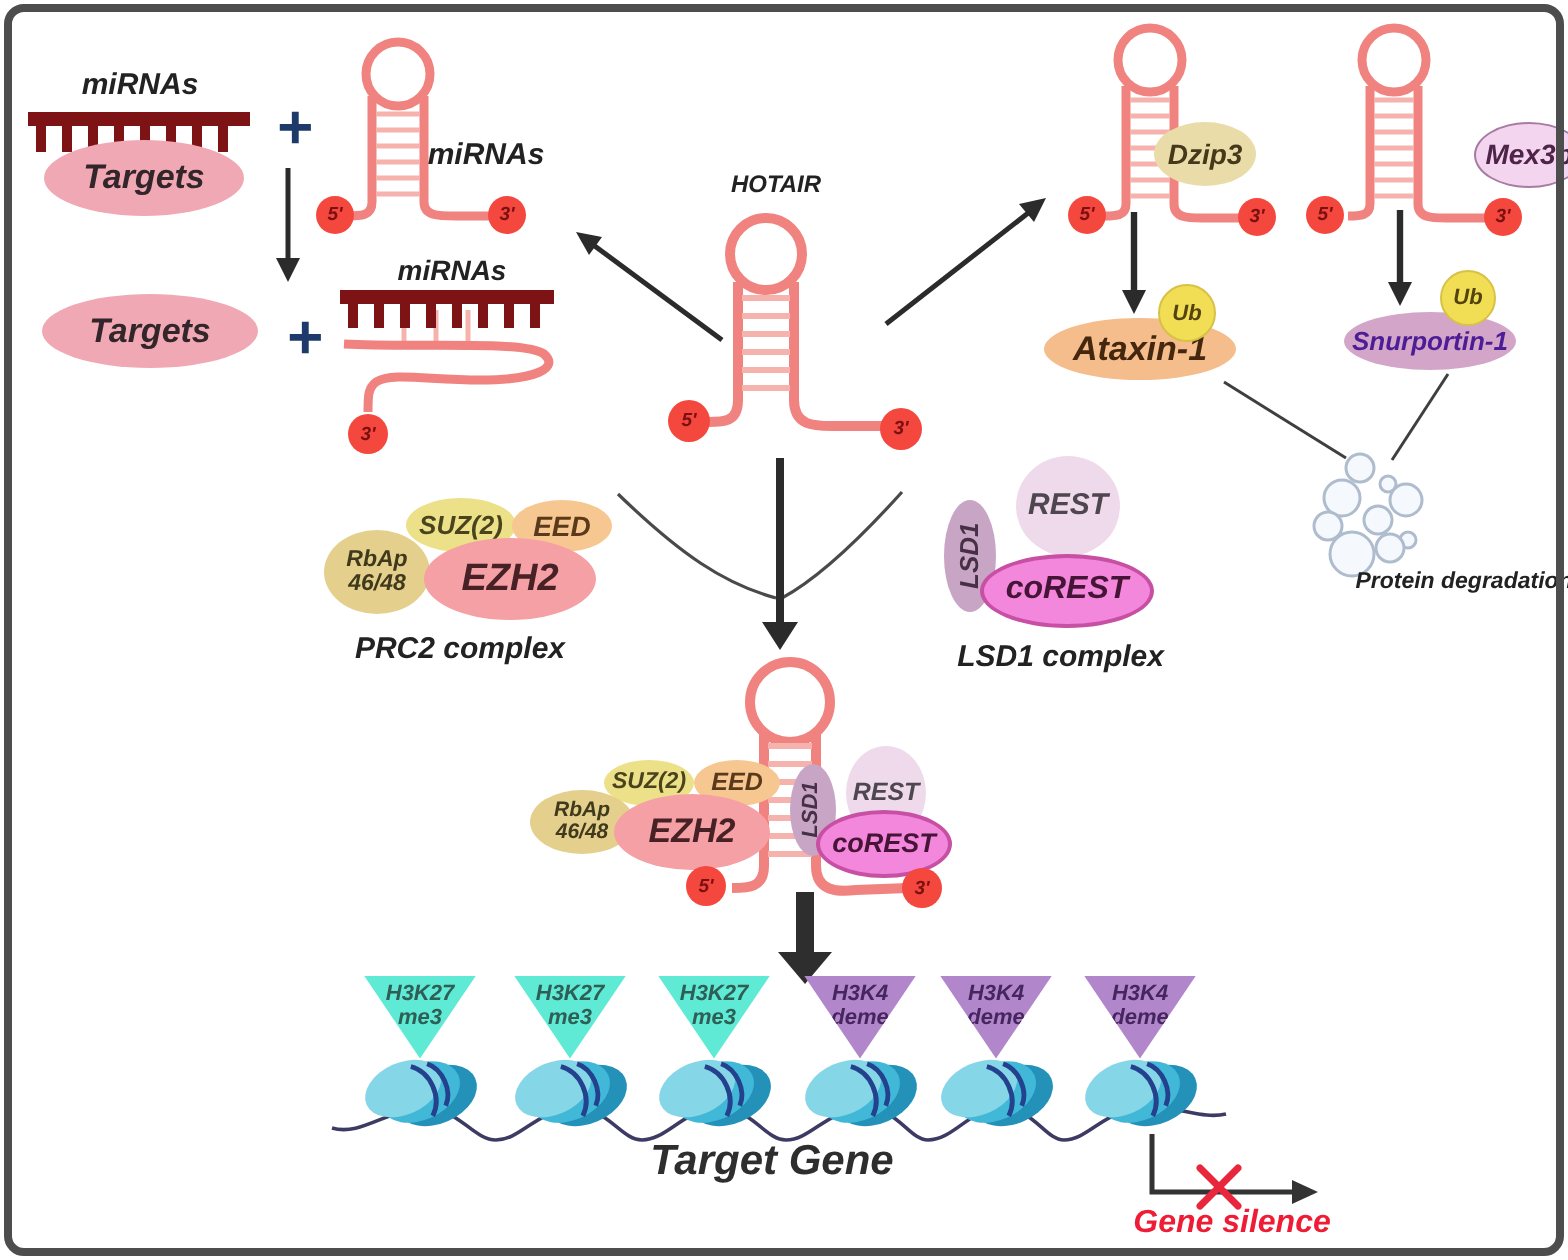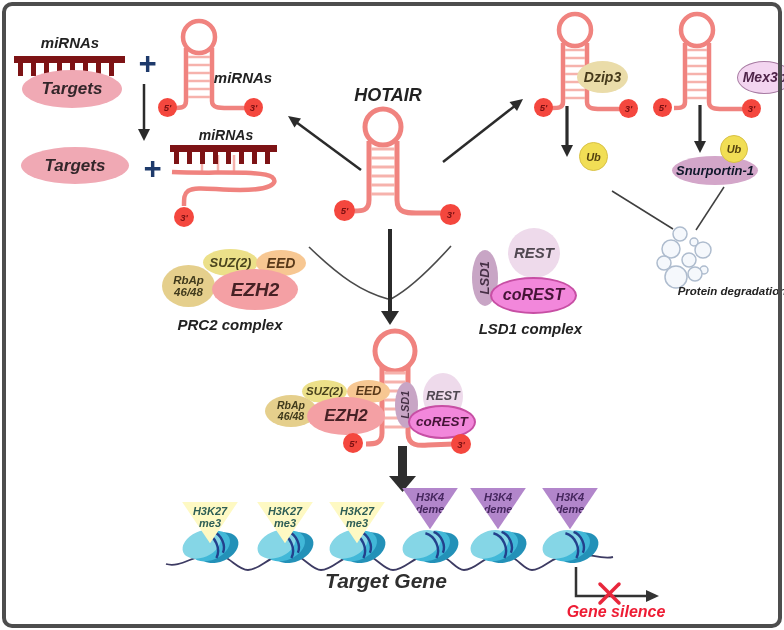--- a/index.html
+++ b/index.html
@@ -10,21 +10,21 @@
   .lbl{position:absolute;font-weight:bold;color:#222;text-align:center;white-space:nowrap;}
   .blob{position:absolute;border-radius:50%;display:flex;align-items:center;justify-content:center;
         font-weight:bold;color:#3a3333;text-align:center;line-height:1.05;}
   .prime{position:absolute;border-radius:50%;background:#f4473e;color:#7a1012;
          display:flex;align-items:center;justify-content:center;font-weight:bold;font-size:9.5px;}
   .ub{position:absolute;border-radius:50%;background:#f1de55;border:1px solid #d8c145;color:#55430f;
       display:flex;align-items:center;justify-content:center;font-weight:bold;font-size:11px;}
   .flag{position:absolute;width:58px;height:43px;clip-path:polygon(2% 0,98% 0,50% 96%);
         display:flex;flex-direction:column;align-items:center;padding-top:4px;box-sizing:border-box;
         font-weight:bold;font-size:11px;line-height:11.5px;}
-  .flag.green{background:#fef9c3;color:#2e5e55;margin-top:14px;}
+  .flag.green{background:#5eead4;color:#2e5e55;}
   .flag.purple{background:#b286cb;color:#45265e;}
   .vtext{transform:rotate(-90deg);white-space:nowrap;}
 </style>
 </head>
 <body>
 
 <div id="stage">
 
   <svg id="shapes" viewBox="0 0 784 630">
     <defs>
@@ -228,25 +228,26 @@
 
   <div class="lbl" style="left:28px;top:34px;width:84px;font-size:15px;">miRNAs</div>
   <div class="blob" style="left:22px;top:70px;width:100px;height:38px;background:#F0A9B4;font-size:17px;color:#33262a;">Targets</div>
   <div class="lbl" style="left:133px;top:46px;width:28px;font-size:31px;color:#1E3A6B;">+</div>
   <div class="lbl" style="left:212px;top:69px;width:62px;font-size:15px;">miRNAs</div>
 
   <div class="blob" style="left:21px;top:147px;width:108px;height:37px;background:#F0A9B4;font-size:17px;color:#33262a;">Targets</div>
   <div class="lbl" style="left:138px;top:151px;width:28px;font-size:31px;color:#1E3A6B;">+</div>
   <div class="lbl" style="left:184px;top:127px;width:84px;font-size:14px;">miRNAs</div>
 
-  <div class="lbl" style="left:346px;top:85px;width:84px;font-size:18px;">HOTAIR</div>
+  <div class="lbl" style="left:346px;top:85px;width:84px;font-size:12px;">HOTAIR</div>
 
   <div class="blob" style="left:577px;top:61px;width:51px;height:32px;background:#EADCA9;font-size:14px;color:#45391a;">Dzip3</div>
   <div class="blob" style="left:737px;top:61px;width:53px;height:31px;background:#F3D5F0;border:1.5px solid #A77BA2;font-size:14px;color:#4f2449;">Mex3b</div>
-  <div class="blob" style="left:672px;top:156px;width:86px;height:29px;background:#D3A6C9;font-size:13px;color:#0f172a;">Snurportin-1</div>
+  <div class="blob" style="left:522px;top:159px;width:96px;height:31px;background:#F5BC8C;font-size:17px;color:#45270f;">Ataxin-1</div>
+  <div class="blob" style="left:672px;top:156px;width:86px;height:29px;background:#D3A6C9;font-size:13px;color:#4c1d95;">Snurportin-1</div>
   <div class="ub" style="left:579px;top:142px;width:27px;height:27px;">Ub</div>
   <div class="ub" style="left:720px;top:135px;width:26px;height:26px;">Ub</div>
   <div class="lbl" style="left:622px;top:285px;width:124px;font-size:11.5px;margin-left:48px;">Protein degradation</div>
 
   <div class="blob" style="left:162px;top:265px;width:53px;height:42px;background:#E5CF8C;font-size:11.5px;color:#403a1c;">
     <span style="display:block"><span>RbAp</span><br><span>46/48</span></span>
   </div>
   <div class="blob" style="left:203px;top:249px;width:55px;height:27px;background:#ECE089;font-size:13px;color:#4a441d;">SUZ(2)</div>
   <div class="blob" style="left:256px;top:250px;width:50px;height:26px;background:#F7C792;font-size:14px;color:#5a3a1a;">EED</div>
   <div class="blob" style="left:212px;top:269px;width:86px;height:41px;background:#F4A0A4;font-size:19px;color:#472125;">EZH2</div>

